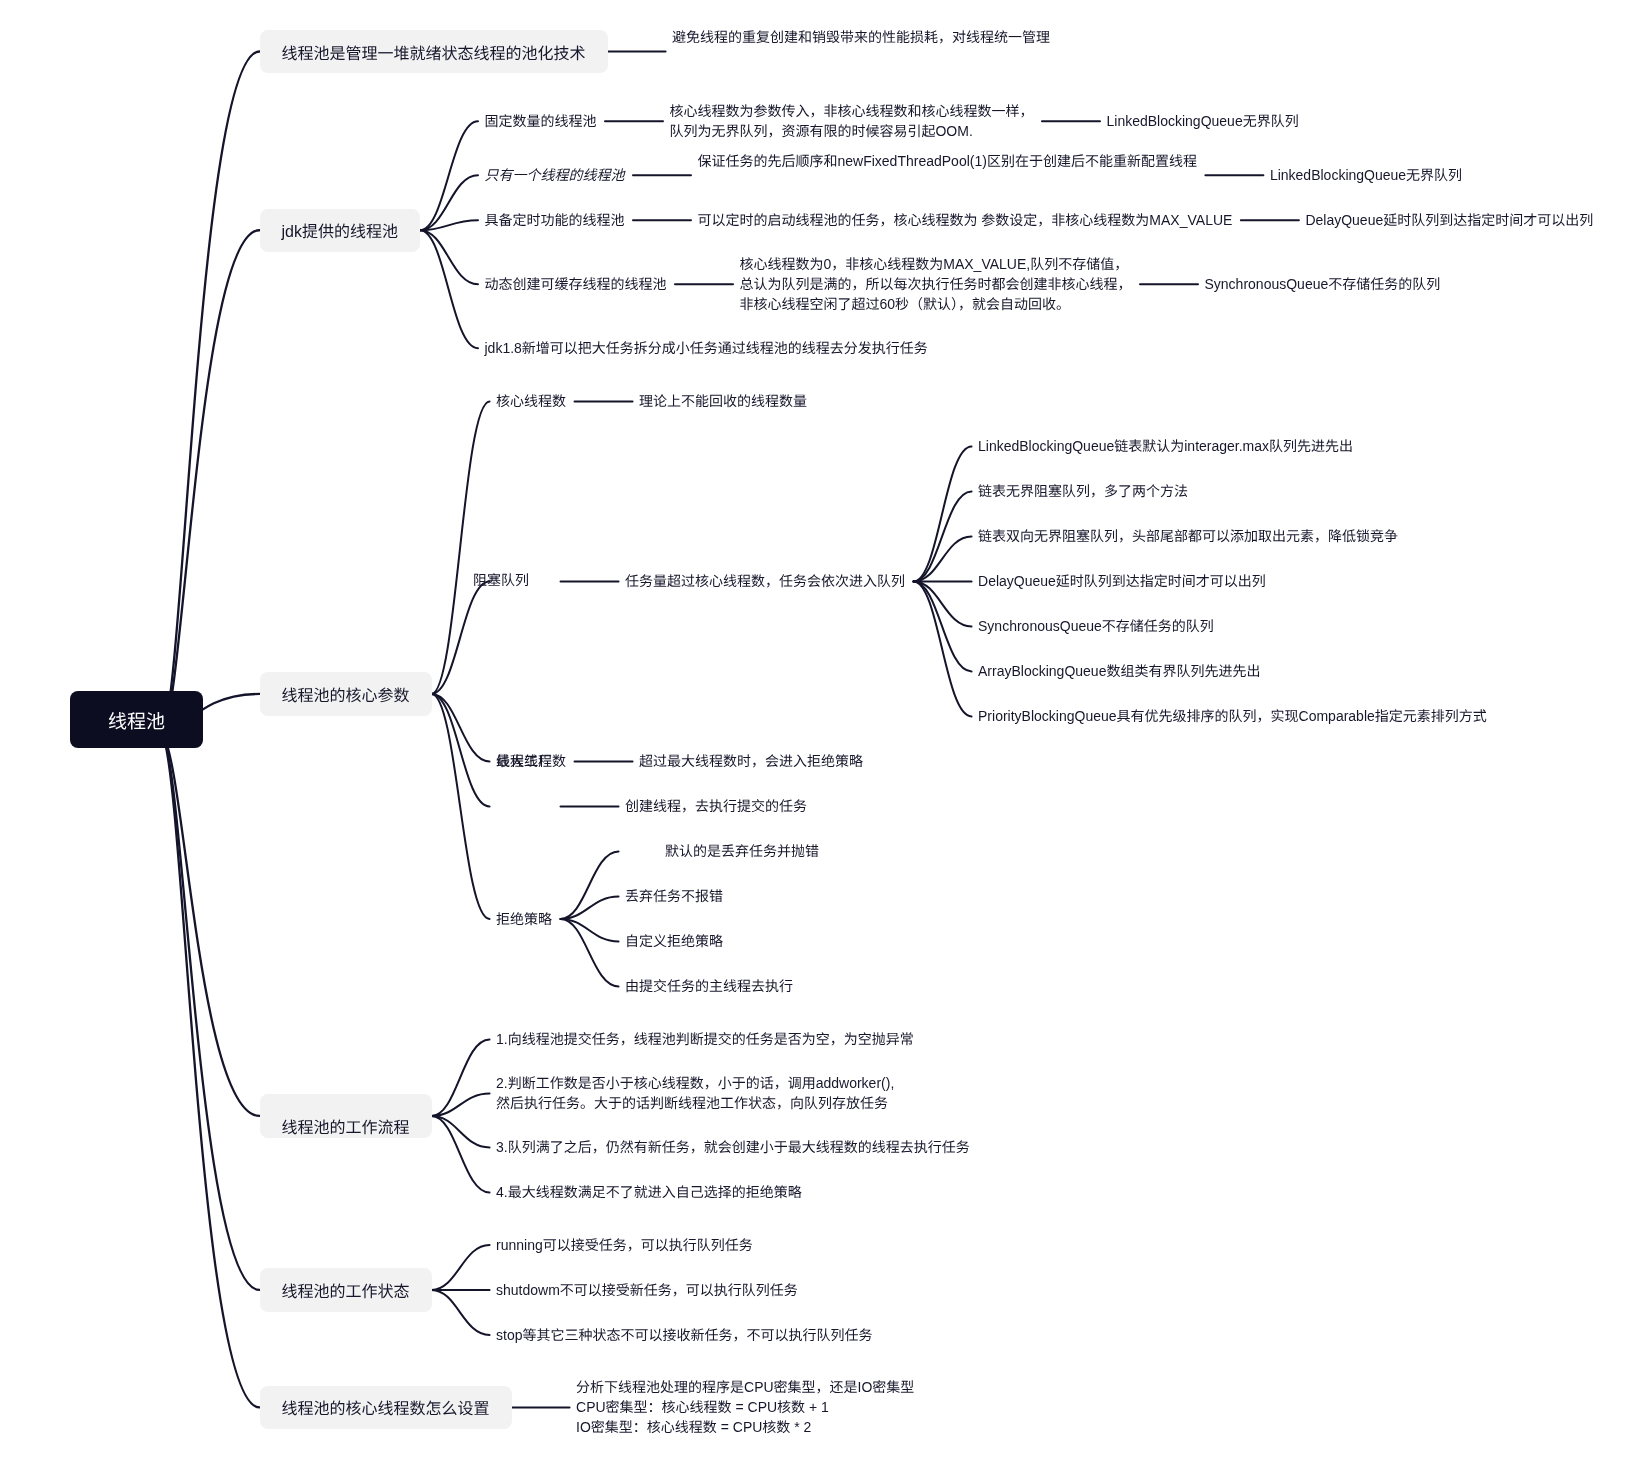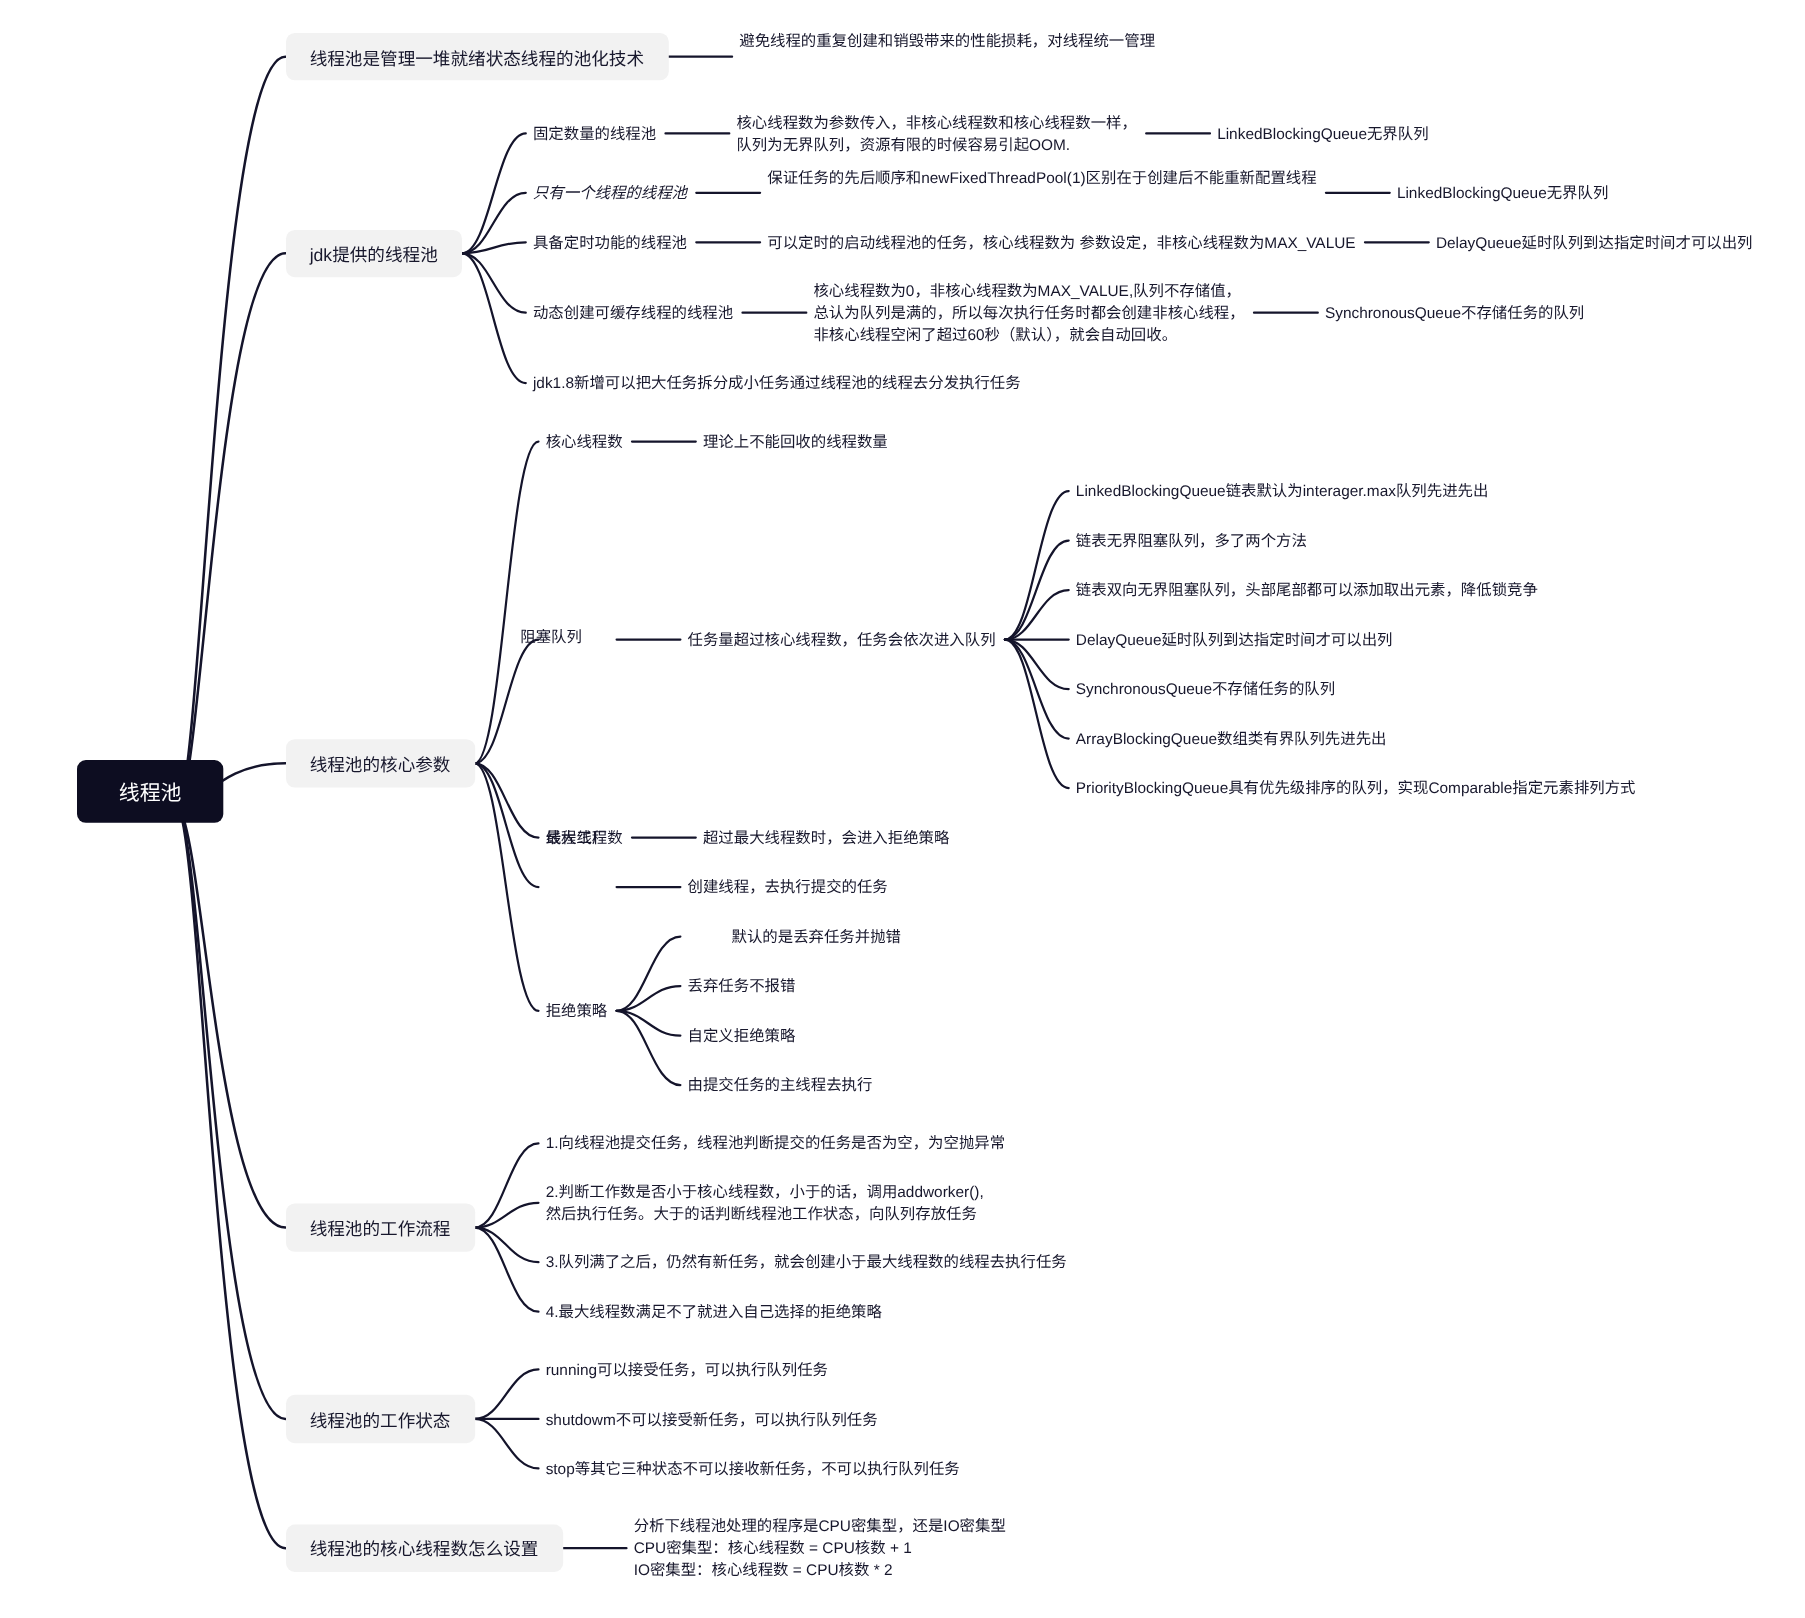--- a/index.html
+++ b/index.html
@@ -108,21 +108,21 @@
       <div class="node n-leaf" style="left: 978.04px; top: 706.45px; width: 508.78px; height: 20px;"><span class="nline">PriorityBlockingQueue具有优先级排序的队列，实现Comparable指定元素排列方式</span></div>
       <div class="node n-leaf" style="left: 496.04px; top: 751.45px; width: 70px; height: 20px;"><span class="nline">最大线程数</span></div>
       <div class="node n-leaf" style="left: 639.04px; top: 751.45px; width: 224px; height: 20px;"><span class="nline">超过最大线程数时，会进入拒绝策略</span></div>
       <div class="node n-leaf" style="left: 496.04px; top: 751px; width: 56px; height: 20px; text-align: center;"><span class="nline">线程工厂</span></div>
       <div class="node n-leaf" style="left: 625.04px; top: 796.45px; width: 182px; height: 20px;"><span class="nline">创建线程，去执行提交的任务</span></div>
       <div class="node n-leaf" style="left: 496.04px; top: 908.95px; width: 56px; height: 20px;"><span class="nline">拒绝策略</span></div>
       <div class="node n-leaf" style="left: 625.04px; top: 841.45px; width: 154px; height: 20px; margin-left: 40px;"><span class="nline">默认的是丢弃任务并抛错</span></div>
       <div class="node n-leaf" style="left: 625.04px; top: 886.45px; width: 98px; height: 20px;"><span class="nline">丢弃任务不报错</span></div>
       <div class="node n-leaf" style="left: 625.04px; top: 931.45px; width: 98px; height: 20px;"><span class="nline">自定义拒绝策略</span></div>
       <div class="node n-leaf" style="left: 625.04px; top: 976.45px; width: 168px; height: 20px;"><span class="nline">由提交任务的主线程去执行</span></div>
-      <div class="node n-l2" style="left: 259.52px; top: 1094.2px; width: 172.02px; height: 43.5px;"><span>线程池的工作流程</span></div>
+      <div class="node n-l2" style="left: 259.52px; top: 1094.2px; width: 172.02px; height: 43.5px; justify-content: flex-end;"><span>线程池的工作流程</span></div>
       <div class="node n-leaf" style="left: 496.04px; top: 1029.45px; width: 417.69px; height: 20px;"><span class="nline">1.向线程池提交任务，线程池判断提交的任务是否为空，为空抛异常</span></div>
       <div class="node n-leaf" style="left: 496.04px; top: 1074.45px; width: 398.27px; height: 38px;"><span class="nline">2.判断工作数是否小于核心线程数，小于的话，调用addworker(),</span><span class="nline">然后执行任务。大于的话判断线程池工作状态，向队列存放任务</span></div>
       <div class="node n-leaf" style="left: 496.04px; top: 1137.45px; width: 473.69px; height: 20px;"><span class="nline">3.队列满了之后，仍然有新任务，就会创建小于最大线程数的线程去执行任务</span></div>
       <div class="node n-leaf" style="left: 496.04px; top: 1182.45px; width: 305.69px; height: 20px;"><span class="nline">4.最大线程数满足不了就进入自己选择的拒绝策略</span></div>
       <div class="node n-l2" style="left: 259.52px; top: 1268.2px; width: 172.02px; height: 43.5px;"><span>线程池的工作状态</span></div>
       <div class="node n-leaf" style="left: 496.04px; top: 1234.95px; width: 256.7px; height: 20px;"><span class="nline">running可以接受任务，可以执行队列任务</span></div>
       <div class="node n-leaf" style="left: 496.04px; top: 1279.95px; width: 301.81px; height: 20px;"><span class="nline">shutdowm不可以接受新任务，可以执行队列任务</span></div>
       <div class="node n-leaf" style="left: 496.04px; top: 1324.95px; width: 376.47px; height: 20px;"><span class="nline">stop等其它三种状态不可以接收新任务，不可以执行队列任务</span></div>
       <div class="node n-l2" style="left: 259.52px; top: 1385.7px; width: 252.02px; height: 43.5px;"><span>线程池的核心线程数怎么设置</span></div>
       <div class="node n-leaf" style="left: 576.04px; top: 1378.45px; width: 338.34px; height: 58px;"><span class="nline">分析下线程池处理的程序是CPU密集型，还是IO密集型</span><span class="nline">CPU密集型：核心线程数 = CPU核数 + 1</span><span class="nline">IO密集型：核心线程数 = CPU核数 * 2</span></div>

